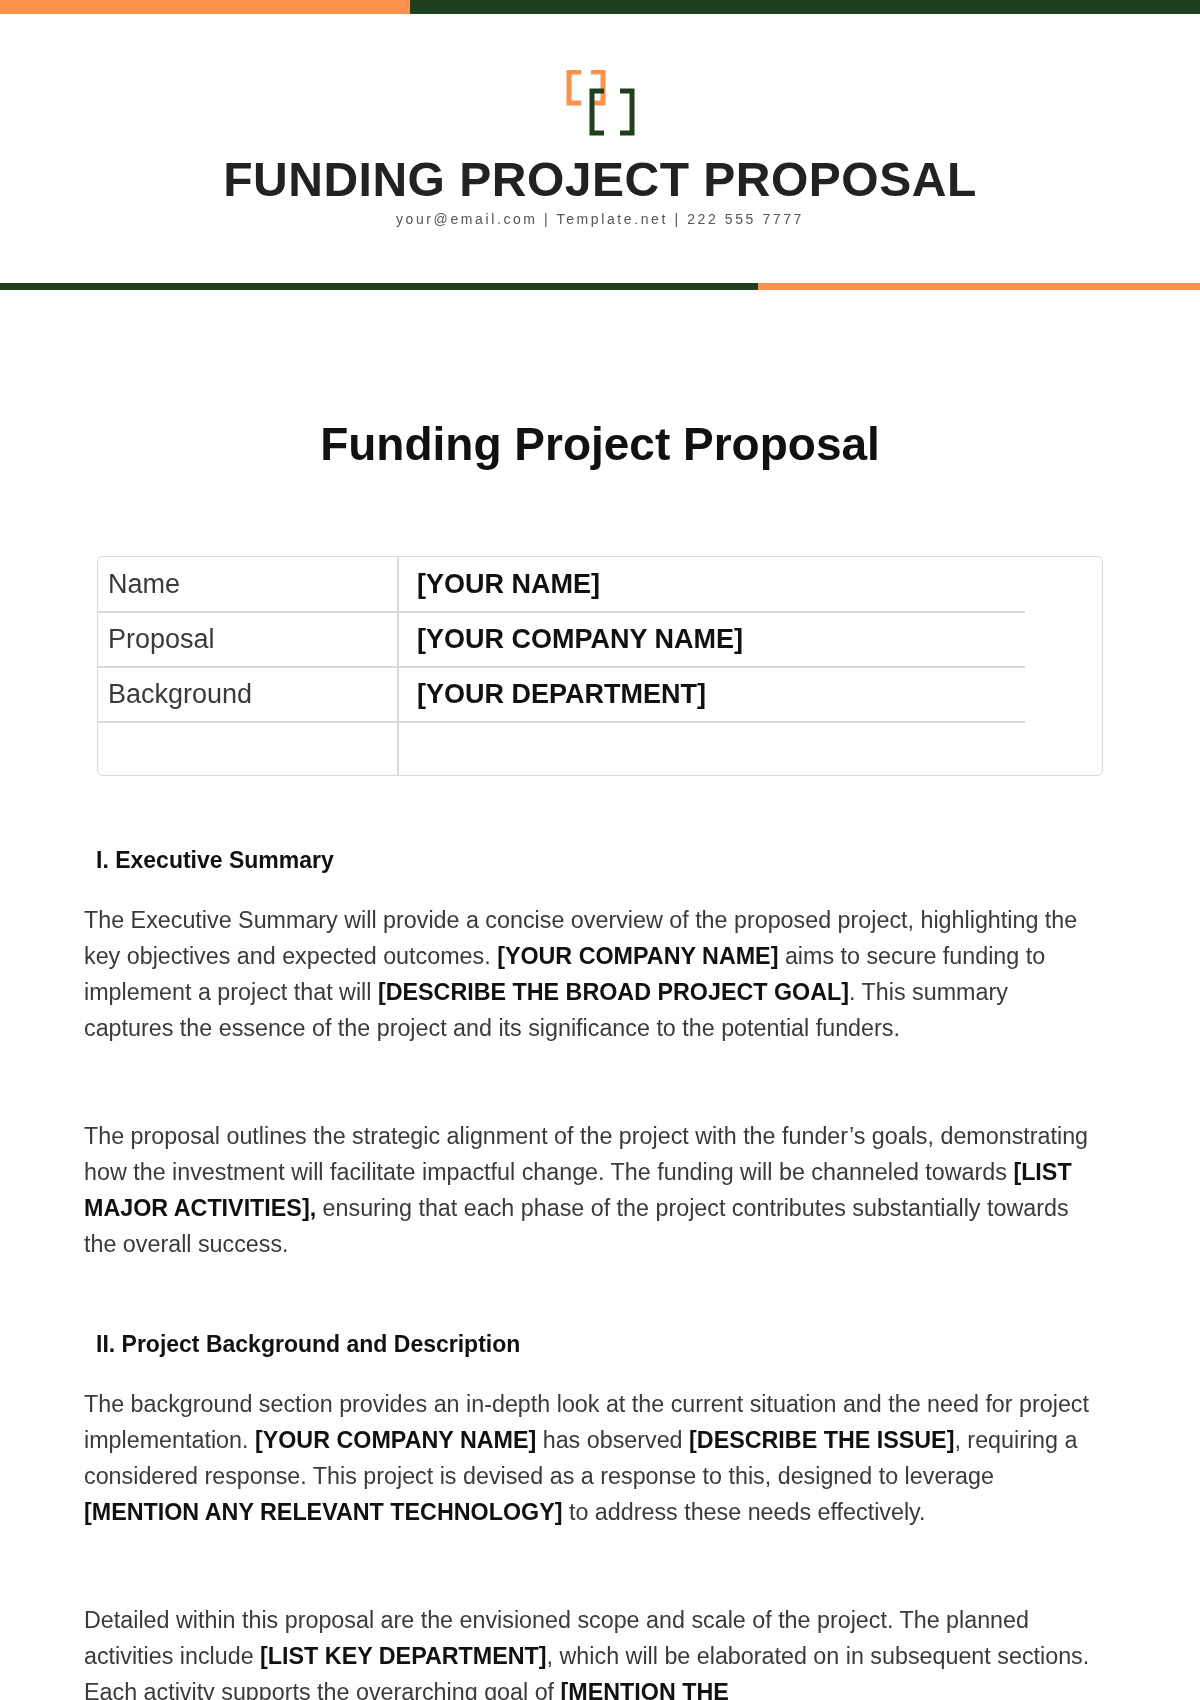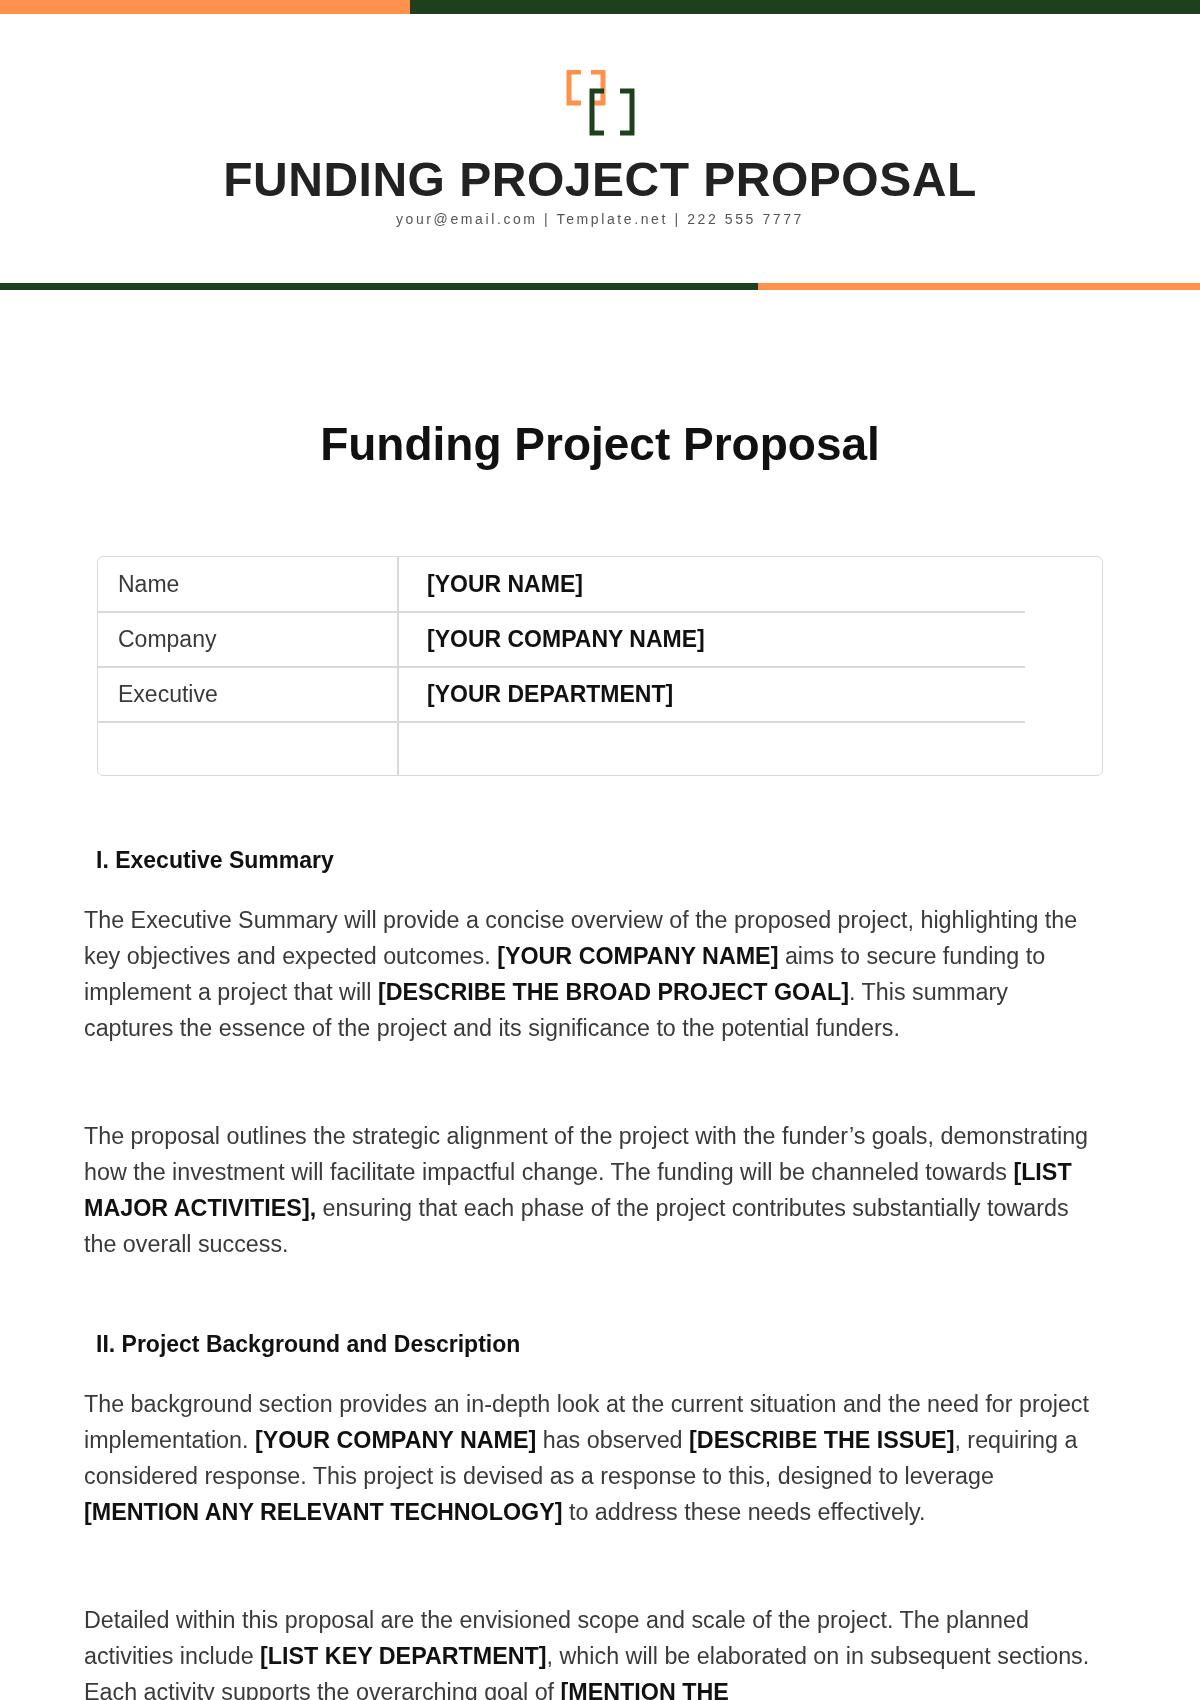--- a/index.html
+++ b/index.html
@@ -6,21 +6,21 @@
   body { width: 1200px; height: 1700px; overflow: hidden; position: relative; font-family: "Liberation Sans", sans-serif; color: #3a3a3a; }
   .bar { position: absolute; left: 0; width: 1200px; display: flex; }
   .bar > div { height: 100%; }
   #top-bar { top: 0; height: 14px; }
   #bottom-bar { top: 283px; height: 7px; }
   .logo { position: absolute; left: 566px; top: 70px; width: 70px; height: 66px; }
   .brand-title { position: absolute; top: 152px; left: 0; width: 1200px; text-align: center; font-weight: 700; font-size: 48px; color: #222222; letter-spacing: 0.5px; line-height: 56px; }
   .brand-contact { position: absolute; top: 210px; left: 0; width: 1200px; text-align: center; font-size: 14px; color: #555; letter-spacing: 2.6px; line-height: 18px; }
   .doc-title { position: absolute; top: 414px; left: 0; width: 1200px; text-align: center; font-weight: 700; font-size: 46px; color: #111; line-height: 60px; }
   .info-table { position: absolute; left: 97px; top: 556px; width: 1006px; height: 220px; border: 1.5px solid #d9d9d9; border-radius: 6px; box-sizing: border-box; }
-  .info-row { position: absolute; left: 14px; height: 55px; width: 1004px; display: flex; align-items: center; font-size: 23px; }
+  .info-row { position: absolute; left: 4px; height: 55px; width: 1004px; display: flex; align-items: center; font-size: 27px; }
   .info-row .lbl { position: absolute; left: 6px; color: #3a3a3a; }
   .info-row .val { position: absolute; left: 307px; font-weight: 700; color: #111; margin-left: 8px; }
   .vdiv { position: absolute; left: 299px; top: 0; width: 1.5px; height: 100%; background: #d9d9d9; }
   .hdiv { position: absolute; left: 0; width: 927px; height: 1.5px; background: #d9d9d9; }
   .section-h { position: absolute; left: 96px; font-weight: 700; font-size: 23px; color: #111; line-height: 44px; margin: 0; }
   .para { position: absolute; left: 84px; width: 1010px; font-size: 23.3px; line-height: 36px; color: #3a3a3a; margin: 0; }
   .para b { color: #111; font-weight: 700; }
 </style>
 </head>
 <body>
@@ -50,26 +50,26 @@
 <h1 class="doc-title" style="margin:0">Funding Project Proposal</h1>
 
 <div class="info-table">
   <div class="vdiv"></div>
   <div class="info-row" style="top:0">
     <span class="lbl">Name</span>
     <span class="val">[YOUR NAME]</span>
   </div>
   <div class="hdiv" style="top:54px"></div>
   <div class="info-row" style="top:55px">
-    <span class="lbl">Company</span>
+    <span class="lbl">Proposal</span>
     <span class="val">[YOUR COMPANY NAME]</span>
   </div>
   <div class="hdiv" style="top:109px"></div>
   <div class="info-row" style="top:110px">
-    <span class="lbl">Executive</span>
+    <span class="lbl">Background</span>
     <span class="val">[YOUR DEPARTMENT]</span>
   </div>
   <div class="hdiv" style="top:164px"></div>
 </div>
 
 <h2 class="section-h" style="top:838px">I. Executive Summary</h2>
 <p class="para" style="top:902px">The Executive Summary will provide a concise overview of the proposed project, highlighting the key objectives and expected outcomes. <b>[YOUR COMPANY NAME]</b> aims to secure funding to implement a project that will <b>[DESCRIBE THE BROAD PROJECT GOAL]</b>. This summary captures the essence of the project and its significance to the potential funders.</p>
 <p class="para" style="top:1118px">The proposal outlines the strategic alignment of the project with the funder’s goals, demonstrating how the investment will facilitate impactful change. The funding will be channeled towards <b>[LIST MAJOR ACTIVITIES],</b> ensuring that each phase of the project contributes substantially towards the overall success.</p>
 
 <h2 class="section-h" style="top:1322px">II. Project Background and Description</h2>

